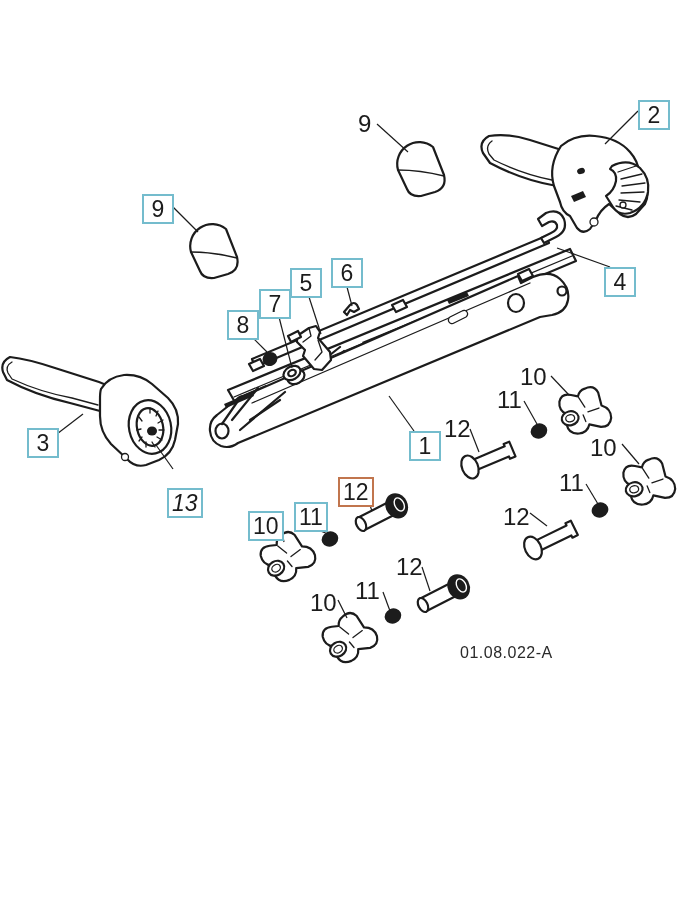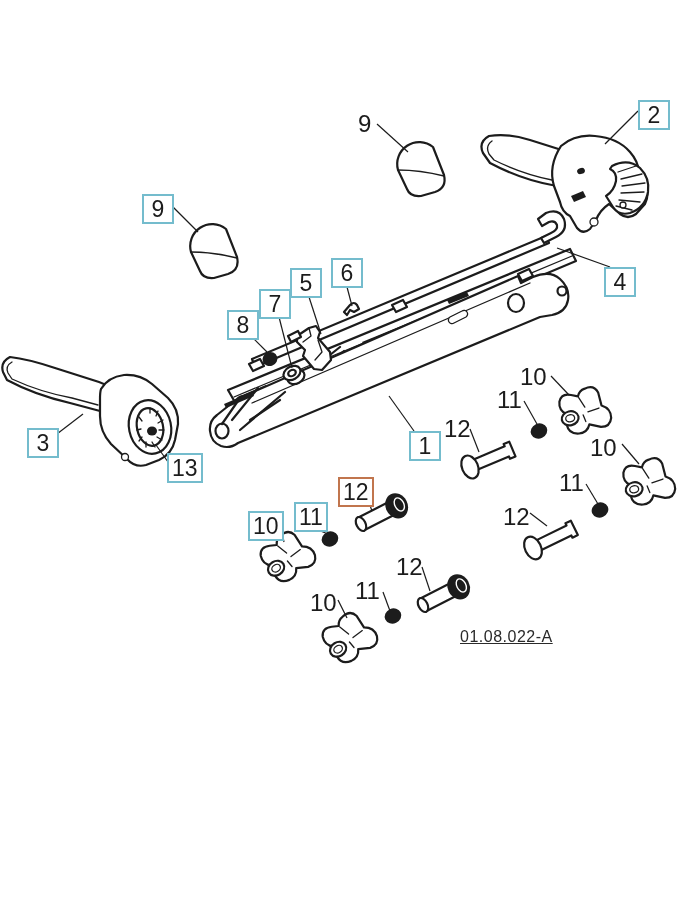--- a/index.html
+++ b/index.html
@@ -19,22 +19,22 @@
     position:absolute; color:var(--ink); font-size:24px; line-height:1;
     white-space:nowrap; user-select:none;
   }
   .callout.blue, .callout.orange {
     background:#fff; border:2px solid var(--blue);
     min-width:22px; padding:0 3px; height:26px; line-height:26px;
     text-align:center; font-size:23px;
   }
   .callout.orange { border-color:var(--orange); }
   .figure-code {
-    position:absolute; left:460px; top:628px; font-size:16px;
-    color:#2a2a2a; letter-spacing:0.5px;text-decoration:underline;
+    position:absolute; left:460px; top:644px; font-size:16px;
+    color:#2a2a2a; letter-spacing:0.5px;
   }
 </style>
 </head>
 <body>
 
 <div class="stage">
 
   <svg width="688" height="900" viewBox="0 0 688 900">
 
     <g>
@@ -200,21 +200,21 @@
   <div id="callout-layer">
       <div class="callout plain" style="left: 358px; top: 112px;">9</div>
       <div class="callout blue" style="left: 638px; top: 100px;">2</div>
       <div class="callout blue" style="left: 142px; top: 194px;">9</div>
       <div class="callout blue" style="left: 604px; top: 267px;">4</div>
       <div class="callout blue" style="left: 331px; top: 258px;">6</div>
       <div class="callout blue" style="left: 290px; top: 268px;">5</div>
       <div class="callout blue" style="left: 259px; top: 289px;">7</div>
       <div class="callout blue" style="left: 227px; top: 310px;">8</div>
       <div class="callout blue" style="left: 27px; top: 428px;">3</div>
-      <div class="callout blue" style="left: 167px; top: 453px;">13</div>
+      <div class="callout blue" style="left: 167px; top: 488px; font-style: italic;">13</div>
       <div class="callout blue" style="left: 409px; top: 431px;">1</div>
       <div class="callout plain" style="left: 520px; top: 365px;">10</div>
       <div class="callout plain" style="left: 497px; top: 388px;">11</div>
       <div class="callout plain" style="left: 444px; top: 417px;">12</div>
       <div class="callout plain" style="left: 590px; top: 436px;">10</div>
       <div class="callout plain" style="left: 559px; top: 471px;">11</div>
       <div class="callout plain" style="left: 503px; top: 505px;">12</div>
       <div class="callout orange" style="left: 338px; top: 477px;">12</div>
       <div class="callout blue" style="left: 294px; top: 502px;">11</div>
       <div class="callout blue" style="left: 248px; top: 511px;">10</div>

